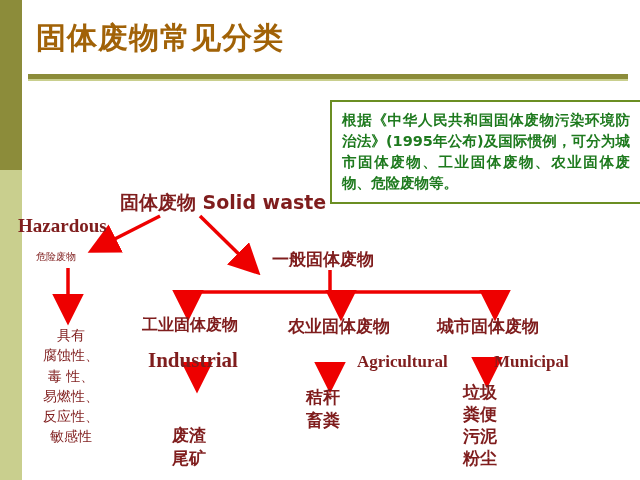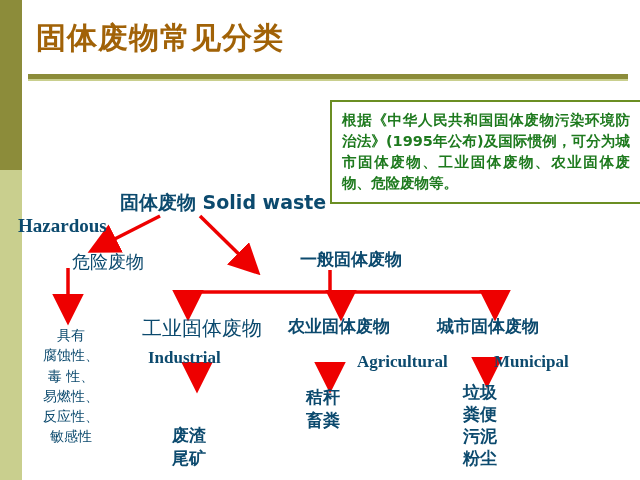--- a/index.html
+++ b/index.html
@@ -84,73 +84,71 @@
     color: #1e7a1e;
     font-family: "DejaVu Sans", sans-serif;
     font-weight: bold;
     font-size: 14.5px;
     line-height: 1.45;
     text-align: justify;
   }
   
   .node {
     position: absolute;
-    color: #0c4a6e;
+    color: #7f1d1d;
     font-family: "DejaVu Sans", sans-serif;
     text-align: center;
     white-space: nowrap;
   }
   .n-solid {
     left: 120px;
     top: 190px;
     font-size: 19px;
     font-weight: bold;
   }
   .n-hazard {
     left: 18px;
     top: 215px;
     font-size: 19px;
     font-weight: bold;
     font-family: "Liberation Serif", serif;
   }
   .n-hazard-cn {
     left: 36px;
     top: 250px;
-    font-size: 18px;
-    margin-left: 36px;
+    font-size: 10px;
   }
   .n-general {
     left: 272px;
     top: 248px;
     font-size: 17px;
     font-weight: bold;
-    margin-left: 28px;
   }
   .n-ind-cn {
     left: 142px;
     top: 315px;
-    font-size: 20px;
-    font-weight: normal;
+    font-size: 16px;
+    font-weight: bold;
   }
   .n-agr-cn {
     left: 288px;
     top: 315px;
     font-size: 17px;
     font-weight: bold;
   }
   .n-mun-cn {
     left: 437px;
     top: 315px;
     font-size: 17px;
     font-weight: bold;
   }
   .n-ind-en {
     left: 148px;
     top: 348px;
-    font-size: 17px;
+    font-size: 21px;
     font-weight: bold;
     font-family: "Liberation Serif", serif;
     text-align: right;
   }
   .n-agr-en {
     left: 337px;
     top: 352px;
     font-size: 17px;
     font-weight: bold;
     font-family: "Liberation Serif", serif;

